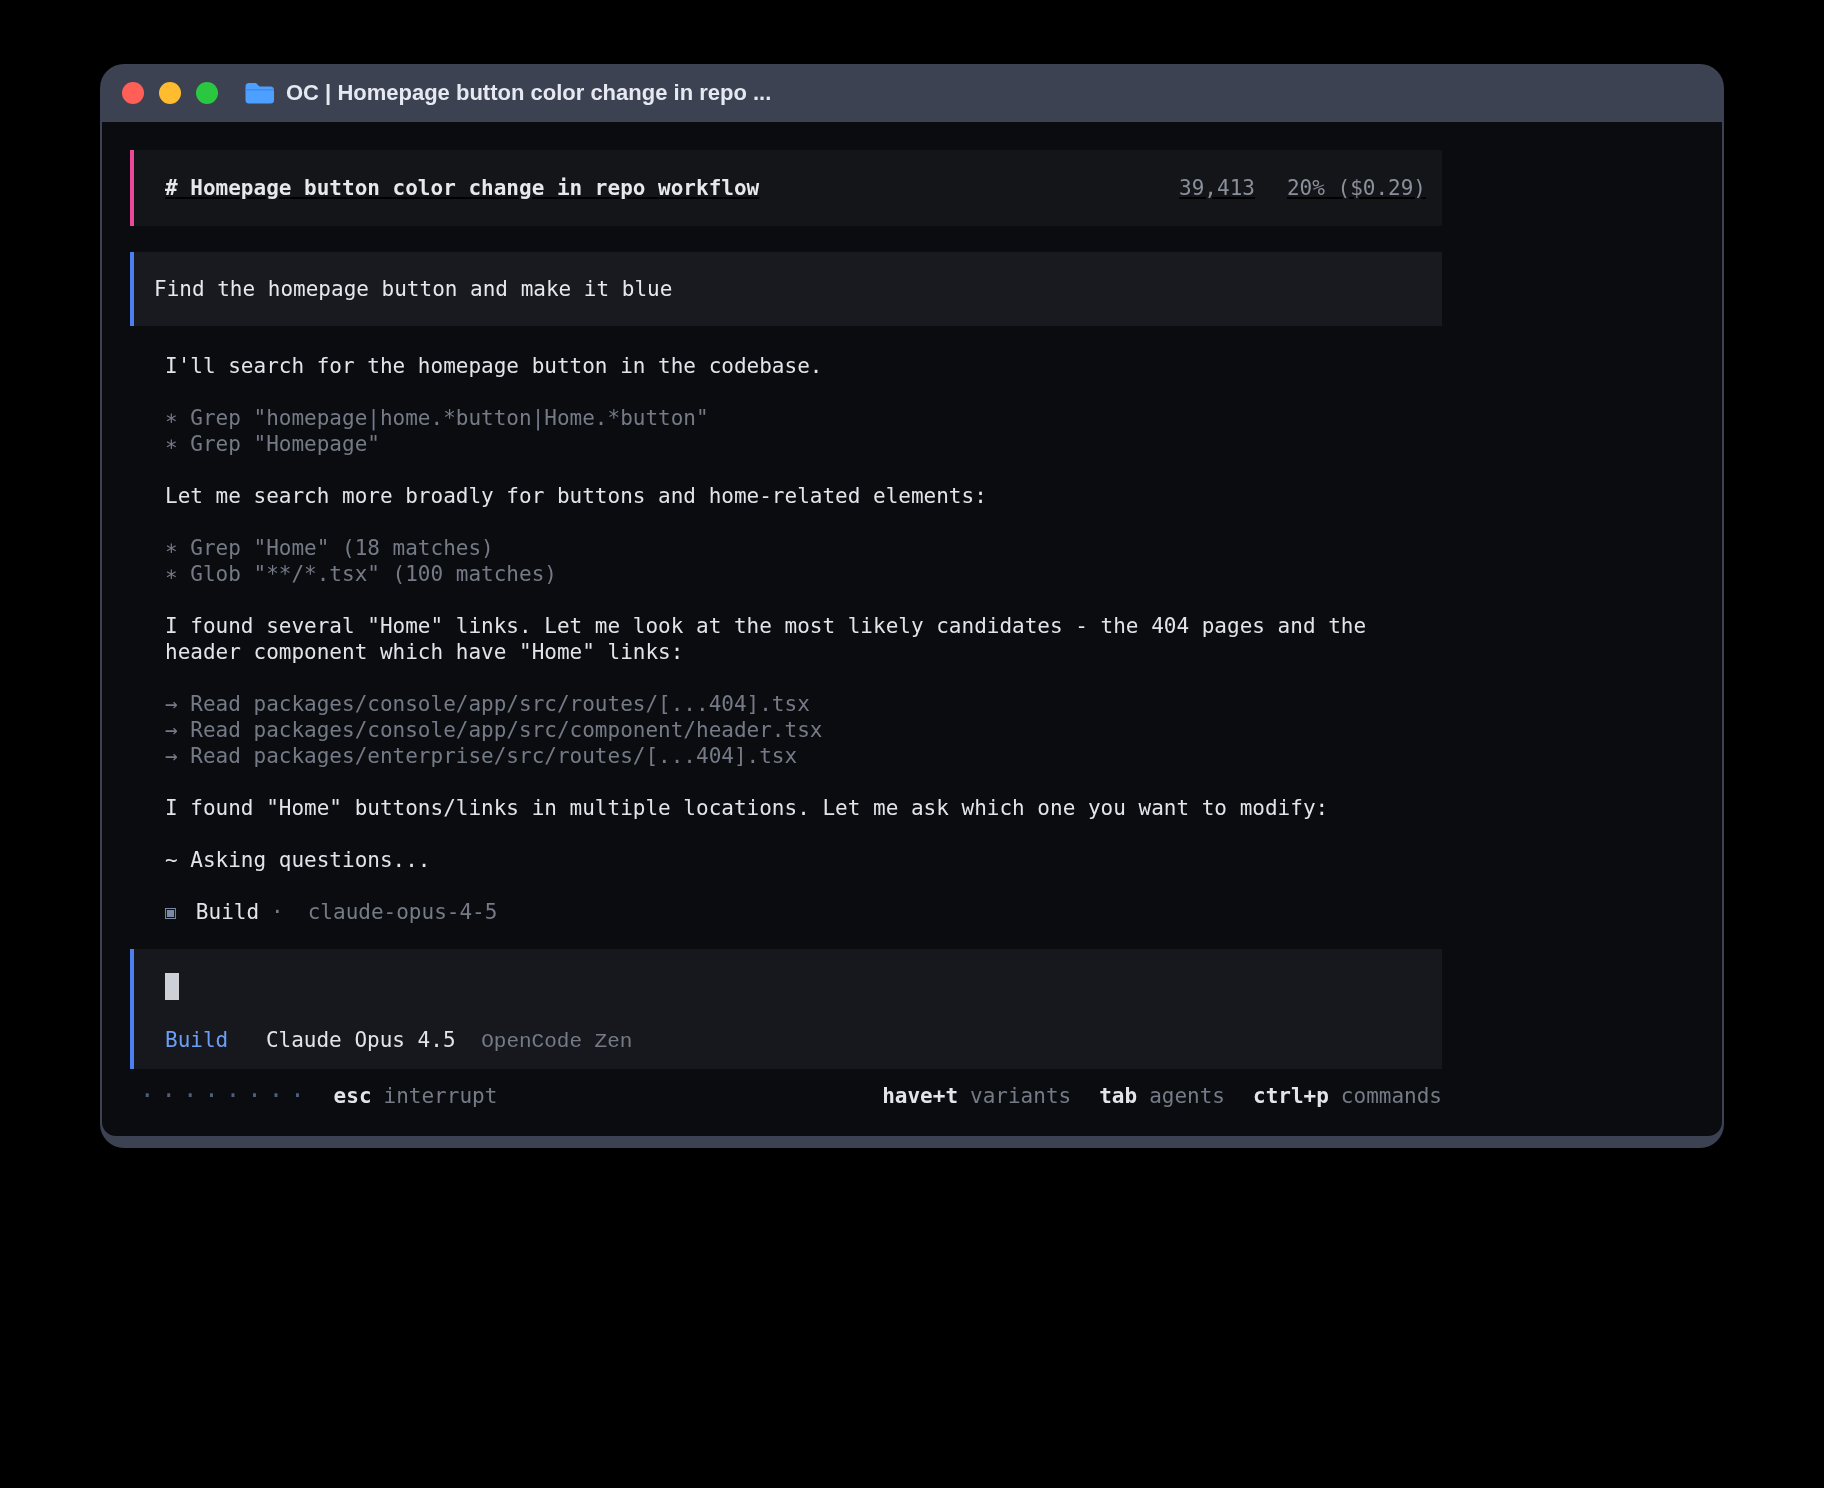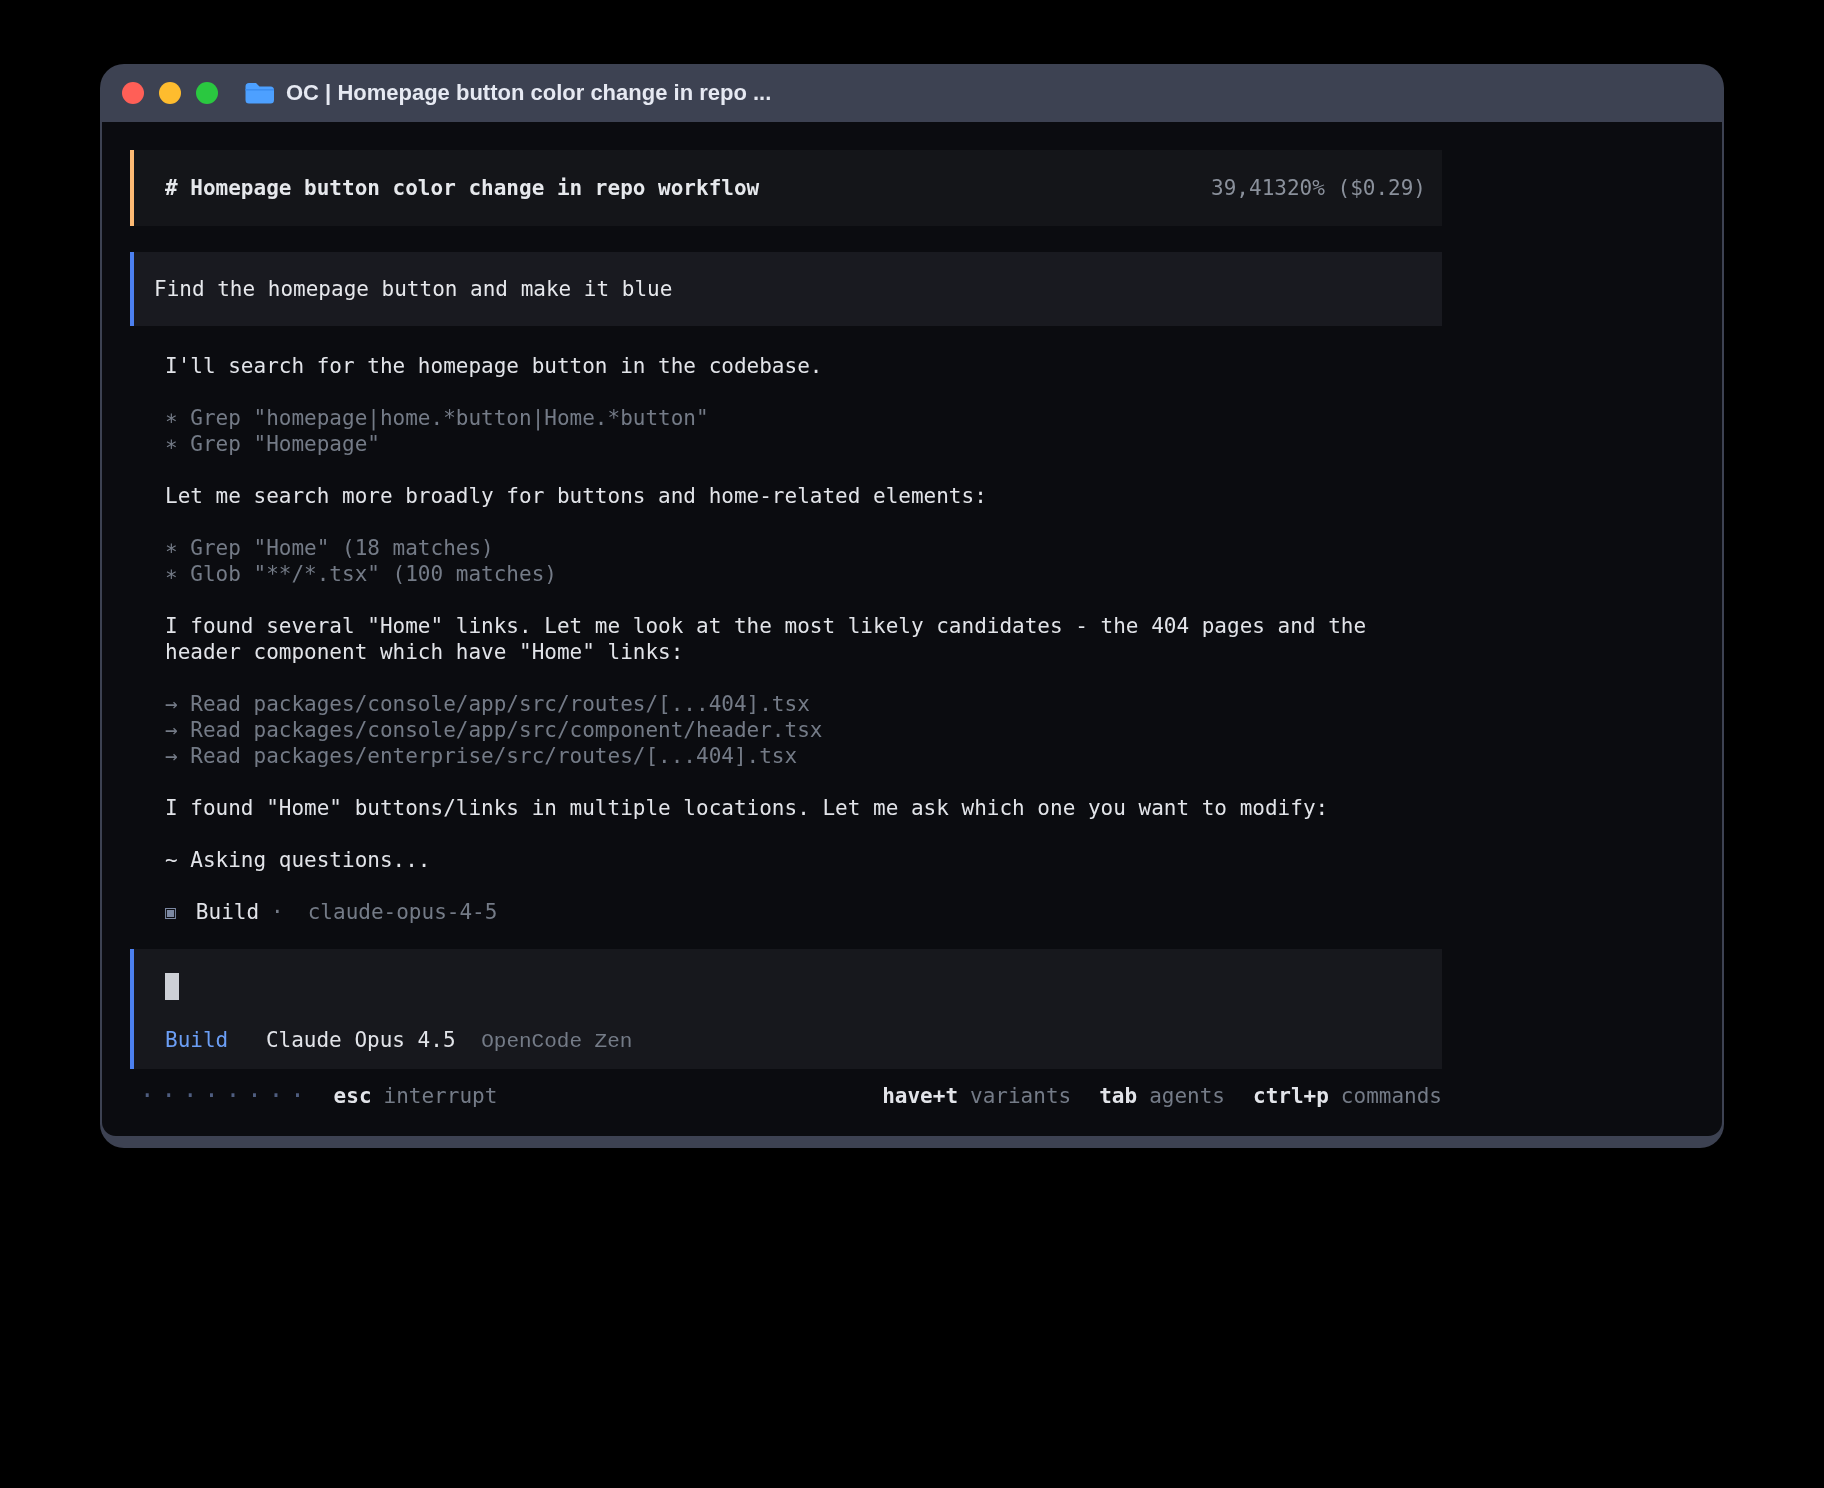--- a/index.html
+++ b/index.html
@@ -42,26 +42,27 @@
   .content {
     flex:1; background:#0b0c10;
     border-radius:0 0 14px 14px;
     overflow:hidden;
   }
   .column { margin-left:28px; width:1312px; }
 
   .session-header {
     margin-top:28px; height:76px;
     background:#141519;
-    border-left:4px solid #fdba74;
+    border-left:4px solid #ec4899;
     display:flex; align-items:center; justify-content:space-between;
     padding-left:31px;
+    text-decoration:underline;
   }
   .session-header .sh-title { color:#e6e8ec; font-weight:bold; font-size:21px; }
-  .session-header .sh-meta  { color:#8a909b; font-size:21px; display:flex; padding-right:16px; }
+  .session-header .sh-meta  { color:#8a909b; font-size:21px; display:flex; gap:32px; padding-right:16px; }
 
   .user-msg {
     margin-top:26px; height:74px;
     background:#191a20;
     border-left:4px solid #4c80f0;
     display:flex; align-items:center;
     padding-left:20px;
     color:#e6e8ec; font-size:21px;
   }
 

